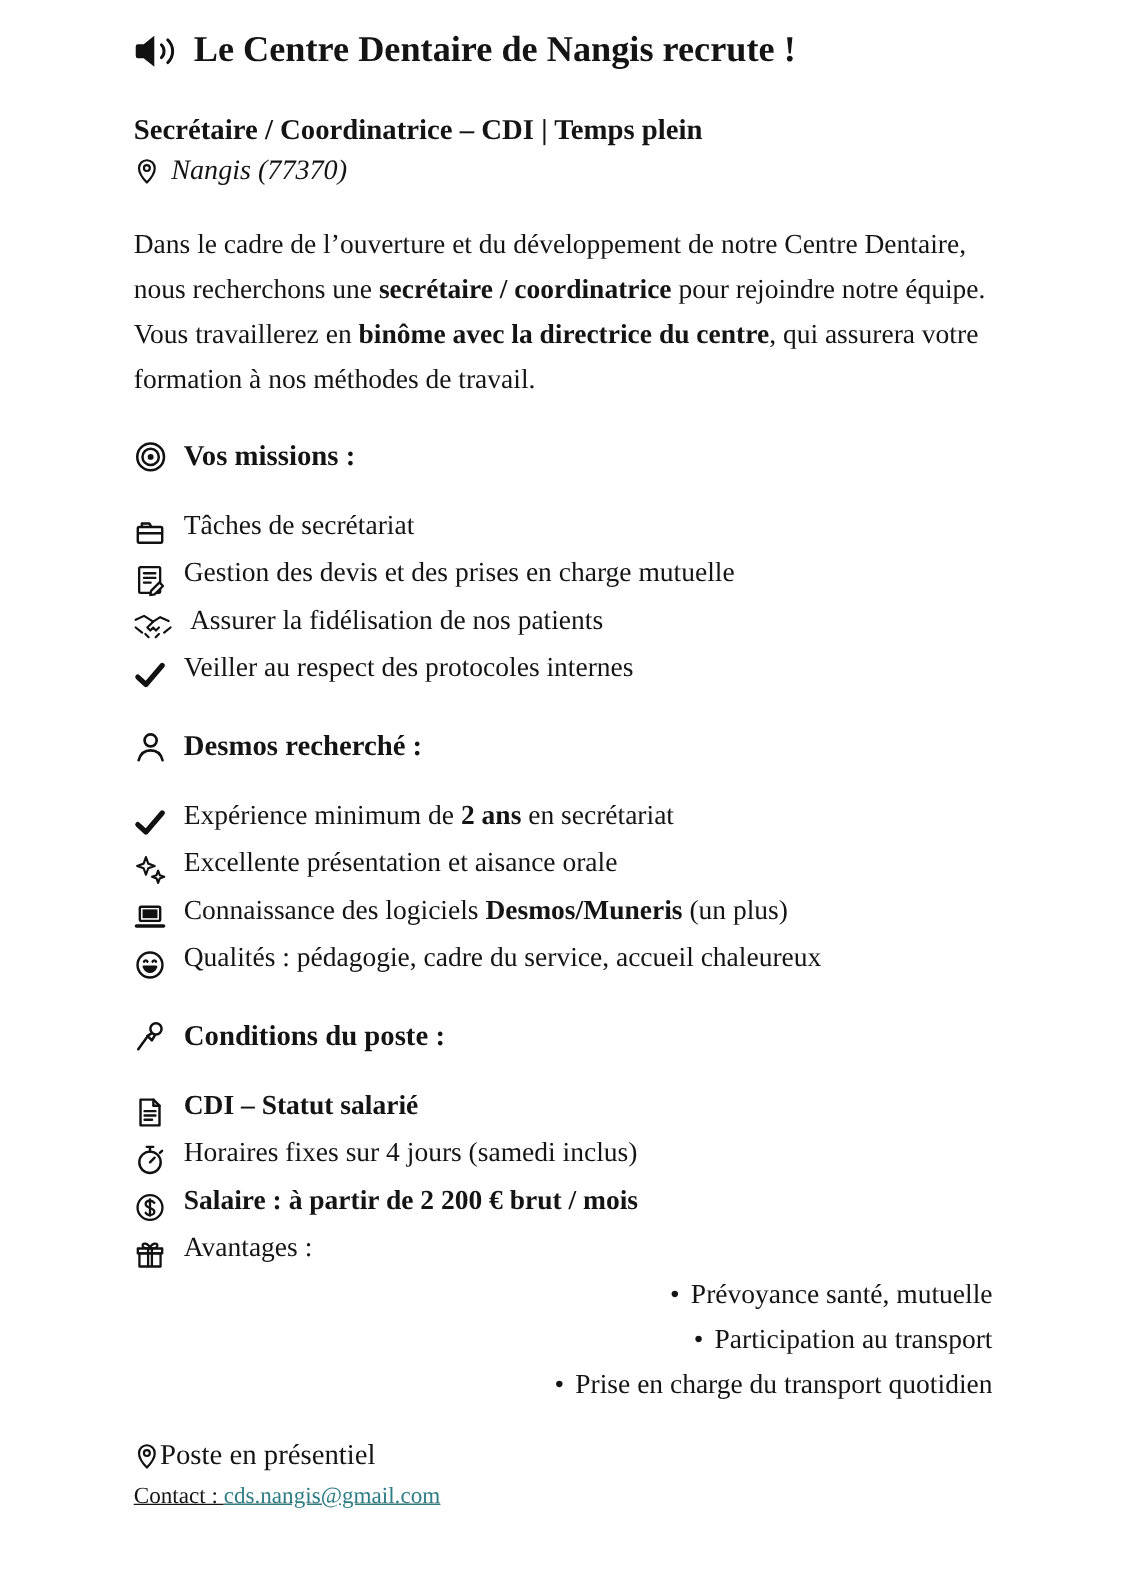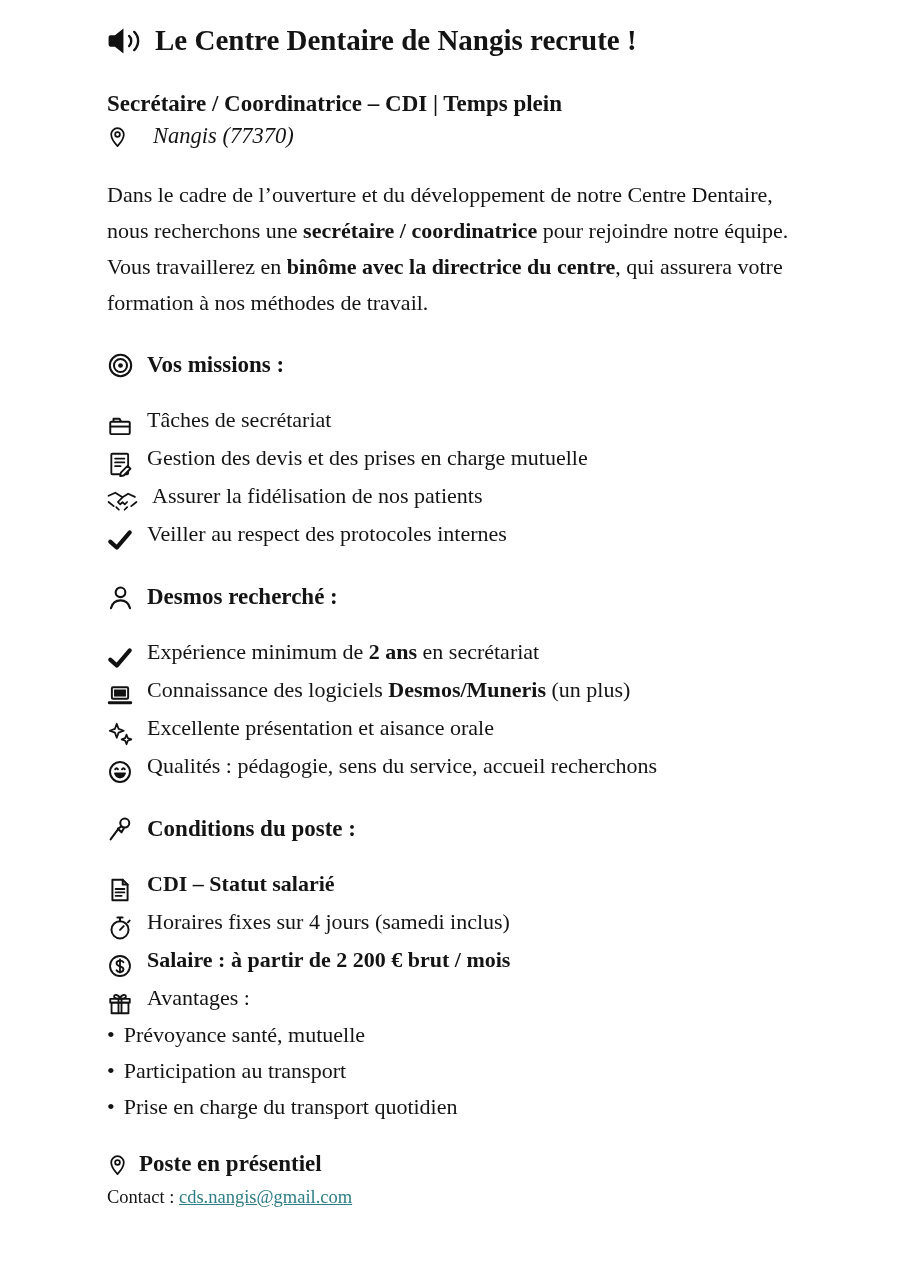--- a/index.html
+++ b/index.html
@@ -19,21 +19,21 @@
 
   .title {
     display: flex; align-items: center; gap: 14px;
     font-size: 29px; font-weight: 700; margin: 0 0 34px 0;
   }
   .title .icon { width: 34px; height: 30px; }
 
   .subtitle { font-size: 23px; font-weight: 700; margin: 0 0 6px 0; }
 
   .location {
-    display: flex; align-items: center; gap: 25px;
+    display: flex; align-items: center; gap: 9px;
     font-style: italic; font-size: 22.5px; margin: 0 0 28px 0;
   }
   .location .icon { width: 21px; height: 24px; }
 
   .intro { margin: 4px 0 20px 0; }
   .intro p { margin: 0; line-height: 36px; }
   b { font-weight: 700; }
 
   h2.section {
     display: flex; align-items: center; gap: 13px;
@@ -42,31 +42,31 @@
   h2.section .icon { width: 27px; height: 27px; }
 
   ul.list { list-style: none; margin: 0; padding: 0; }
   ul.list li {
     display: flex; align-items: flex-end; gap: 14px;
     line-height: 38px; min-height: 38px;
   }
   ul.list li .icon { width: 26px; height: 26px; }
   ul.list li .icon.wide { width: 31px; }
 
-  ul.bullets { list-style: none; margin: 0; padding: 0; }
+  ul.bullets { list-style: none; margin: 0; padding: 0; text-align: right; }
   ul.bullets li { line-height: 36px; }
   ul.bullets .bullet { margin-right: 9px; }
 
   .onsite {
-    display: flex; align-items: center; gap: 11px;
-    font-size: 23px; font-weight: 700; margin: 26px 0 6px 0;
+    display: flex; align-items: center; 
+    font-size: 23px; font-weight: 400; margin: 26px 0 6px 0;
   }
   .onsite .icon { width: 21px; height: 24px; }
 
-  .contact { font-size: 18.5px; line-height: 28px; }
+  .contact { font-size: 18.5px; line-height: 28px; text-decoration: underline; }
   .contact a { color: var(--link-color); text-decoration: underline; }
 </style>
 </head>
 <body>
 
 <div class="page">
 
   <h1 class="title">
     <span class="icon">
       <svg viewBox="0 0 30 26">
@@ -160,46 +160,46 @@
     <li>
       <span class="icon">
         <svg viewBox="0 0 24 24" fill="none" stroke="currentColor" stroke-width="3.8" stroke-linecap="round" stroke-linejoin="round">
           <path d="M3 13.5 l6 5.5 L21 5"></path>
         </svg>
       </span>
       <span><span>Expérience minimum de </span><b>2 ans</b><span> en secrétariat</span></span>
     </li>
     <li>
       <span class="icon">
+        <svg viewBox="0 0 24 24" fill="none" stroke="currentColor" stroke-width="1.6" stroke-linejoin="round">
+          <path d="M9 2.5 L10.7 7.3 15.5 9 10.7 10.7 9 15.5 7.3 10.7 2.5 9 7.3 7.3z"></path>
+          <path d="M18 12.5 l1.2 3.3 3.3 1.2 -3.3 1.2 -1.2 3.3 -1.2-3.3 -3.3-1.2 3.3-1.2z"></path>
+        </svg>
+      </span>
+      <span>Excellente présentation et aisance orale</span>
+    </li>
+    <li>
+      <span class="icon">
         <svg viewBox="0 0 24 24" fill="none" stroke="currentColor" stroke-width="1.8">
           <rect x="4.5" y="4" width="15" height="10.5" rx="1"></rect>
           <rect x="6.5" y="6" width="11" height="6.5" fill="currentColor" stroke="none"></rect>
           <path d="M2 18.2h20" stroke-width="2.6" stroke-linecap="round"></path>
         </svg>
       </span>
       <span><span>Connaissance des logiciels </span><b>Desmos/Muneris</b><span> (un plus)</span></span>
     </li>
     <li>
       <span class="icon">
-        <svg viewBox="0 0 24 24" fill="none" stroke="currentColor" stroke-width="1.6" stroke-linejoin="round">
-          <path d="M9 2.5 L10.7 7.3 15.5 9 10.7 10.7 9 15.5 7.3 10.7 2.5 9 7.3 7.3z"></path>
-          <path d="M18 12.5 l1.2 3.3 3.3 1.2 -3.3 1.2 -1.2 3.3 -1.2-3.3 -3.3-1.2 3.3-1.2z"></path>
-        </svg>
-      </span>
-      <span>Excellente présentation et aisance orale</span>
-    </li>
-    <li>
-      <span class="icon">
         <svg viewBox="0 0 24 24" fill="none" stroke="currentColor" stroke-width="1.8" stroke-linecap="round">
           <circle cx="12" cy="12" r="9.2"></circle>
           <path d="M7.6 9.5c.6-1.2 1.9-1.2 2.5 0 M13.9 9.5c.6-1.2 1.9-1.2 2.5 0"></path>
           <path d="M7.4 13.3c1 2.4 2.8 3.7 4.6 3.7s3.6-1.3 4.6-3.7z" fill="currentColor" stroke-linejoin="round"></path>
         </svg>
       </span>
-      <span>Qualités : pédagogie, sens du service, accueil recherchons</span>
+      <span>Qualités : pédagogie, cadre du service, accueil chaleureux</span>
     </li>
   </ul>
 
   <h2 class="section">
     <span class="icon">
       <svg viewBox="0 0 24 24" fill="none" stroke="currentColor" stroke-width="1.8" stroke-linecap="round" stroke-linejoin="round">
         <circle cx="15.8" cy="6.3" r="4"></circle>
         <path d="M13 9.3 L9.7 11.3 l3.2 3.2 2-3.4"></path>
         <path d="M9.9 11.6 L3.2 20.8"></path>
       </svg>

